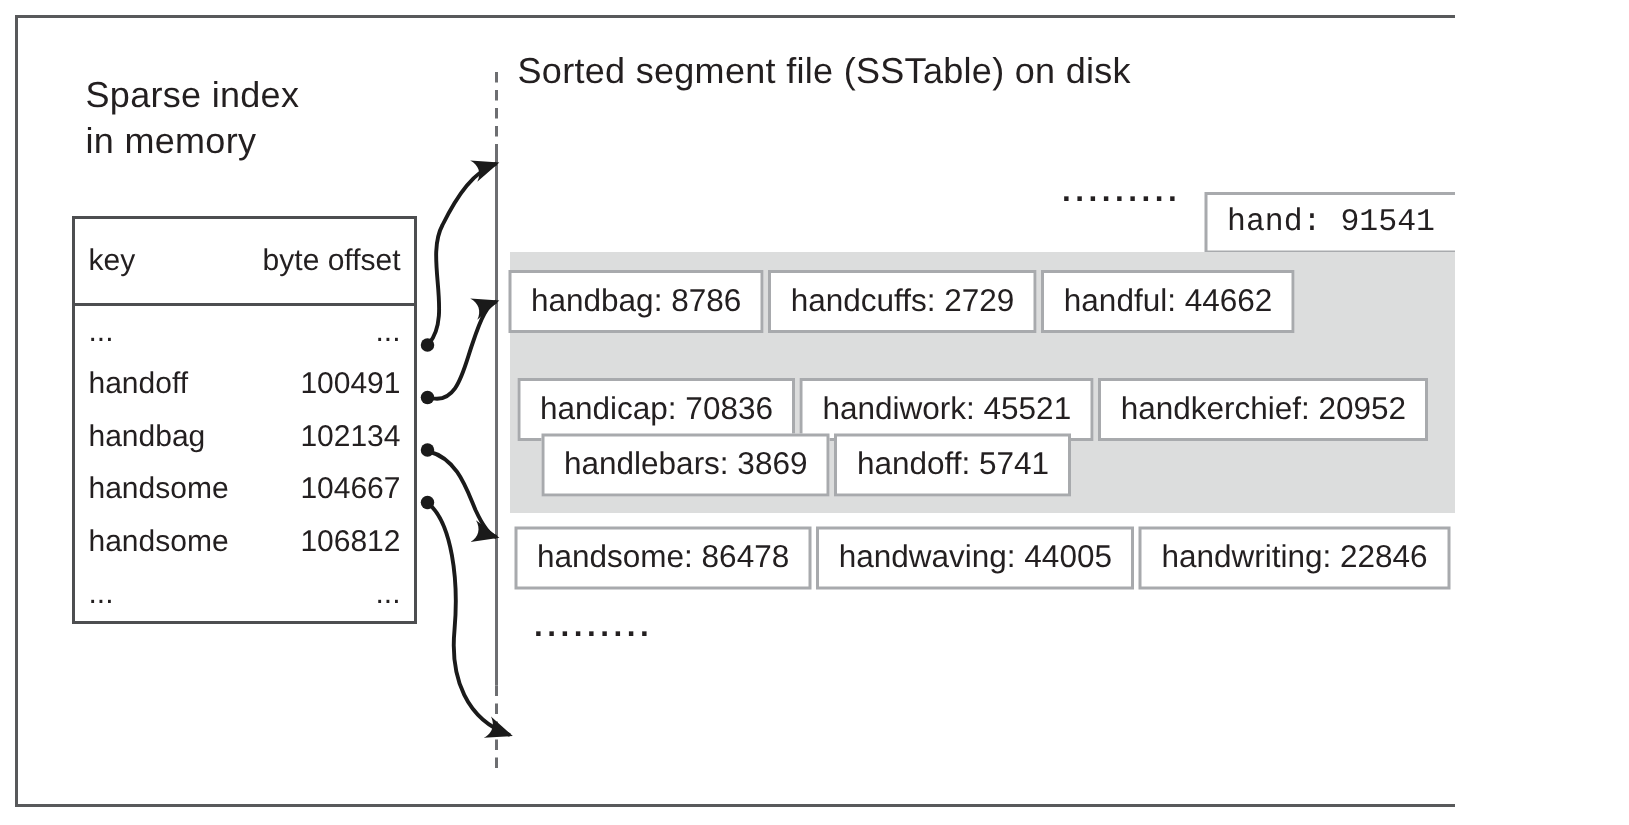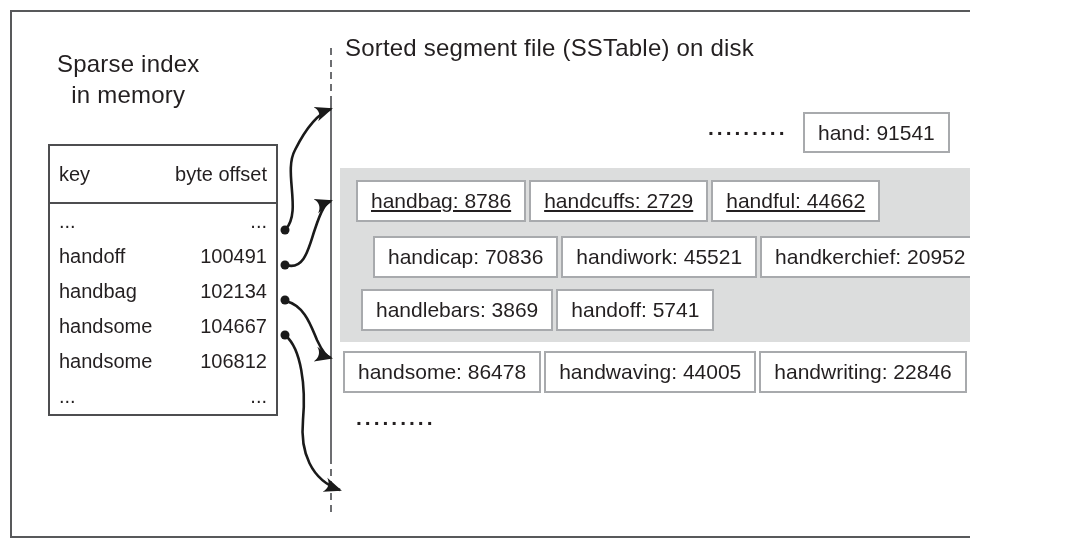--- a/index.html
+++ b/index.html
@@ -8,21 +8,20 @@
     background: #ffffff;
     font-family: "Liberation Sans", sans-serif;
     color: #231f20;
   }
   .canvas {
     position: relative;
     width: 970px;
     height: 550px;
     background: #ffffff;
     overflow: hidden;
-    text-align: center;
   }
   .outer-border {
     position: absolute;
     left: 10px; top: 10px;
     width: 1064px; height: 528px;
     border: 2px solid #58595b;
     box-sizing: border-box;
   }
   .title {
     position: absolute;
@@ -157,32 +156,32 @@
       <span>handsome</span>
       <span>106812</span>
     </div>
     <div class="idx-row">
       <span>...</span>
       <span>...</span>
     </div>
   </div>
 
   <div class="ellipsis ellipsis-top">.........</div>
-  <div class="kvrow" style="left:803px; top:112px;">
+  <div class="kvrow" style="left:803px; top:128px;font-family:Liberation Mono, monospace;">
     <div class="kvbox" style="height:41px;">hand: 91541</div>
   </div>
 
   <div class="gray-block"></div>
 
-  <div class="kvrow" style="left:356px; top:180px;text-decoration:underline;">
+  <div class="kvrow" style="left:339px; top:180px;">
     <div class="kvbox">handbag: 8786</div>
     <div class="kvbox">handcuffs: 2729</div>
     <div class="kvbox">handful: 44662</div>
   </div>
-  <div class="kvrow" style="left:345px; top:236px;margin-left:28px;">
+  <div class="kvrow" style="left:345px; top:252px;">
     <div class="kvbox">handicap: 70836</div>
     <div class="kvbox">handiwork: 45521</div>
     <div class="kvbox">handkerchief: 20952</div>
   </div>
   <div class="kvrow" style="left:345px; top:289px;margin-left:16px;">
     <div class="kvbox">handlebars: 3869</div>
     <div class="kvbox">handoff: 5741</div>
   </div>
 
   <div class="kvrow" style="left:343px; top:351px;border-radius:18px;">

